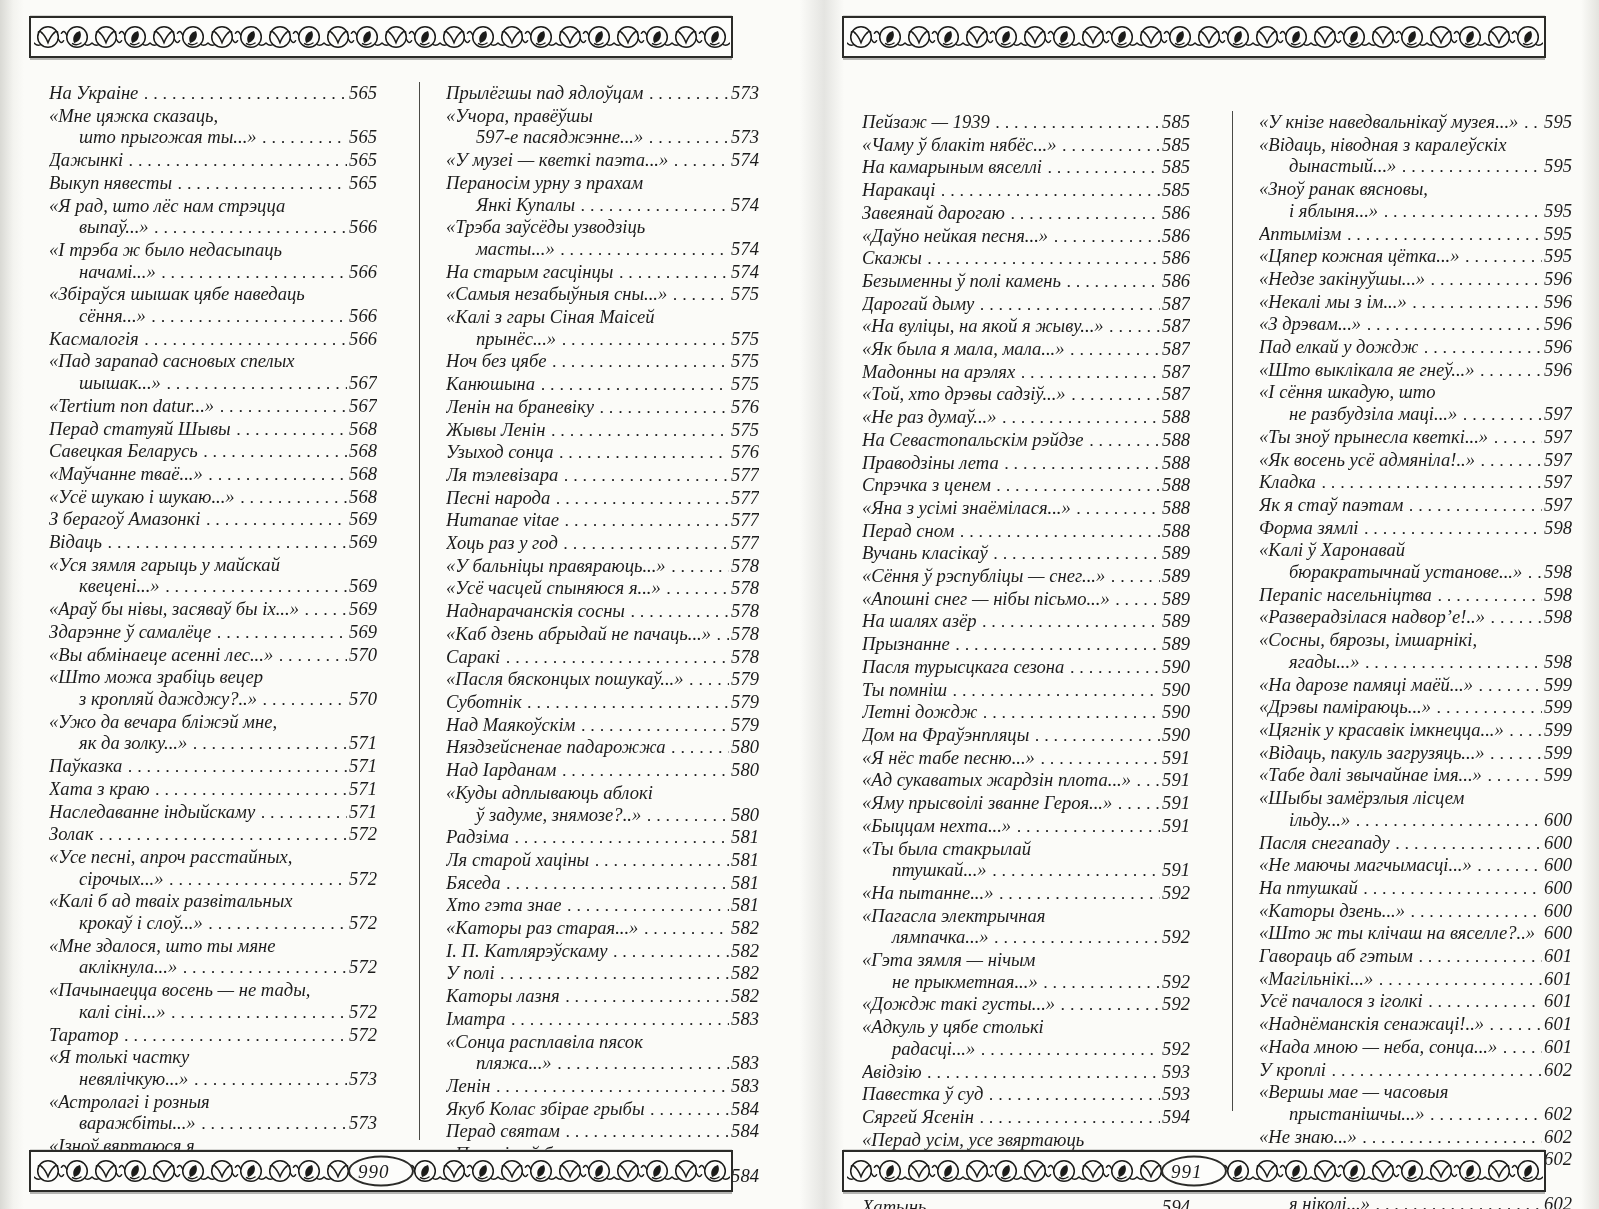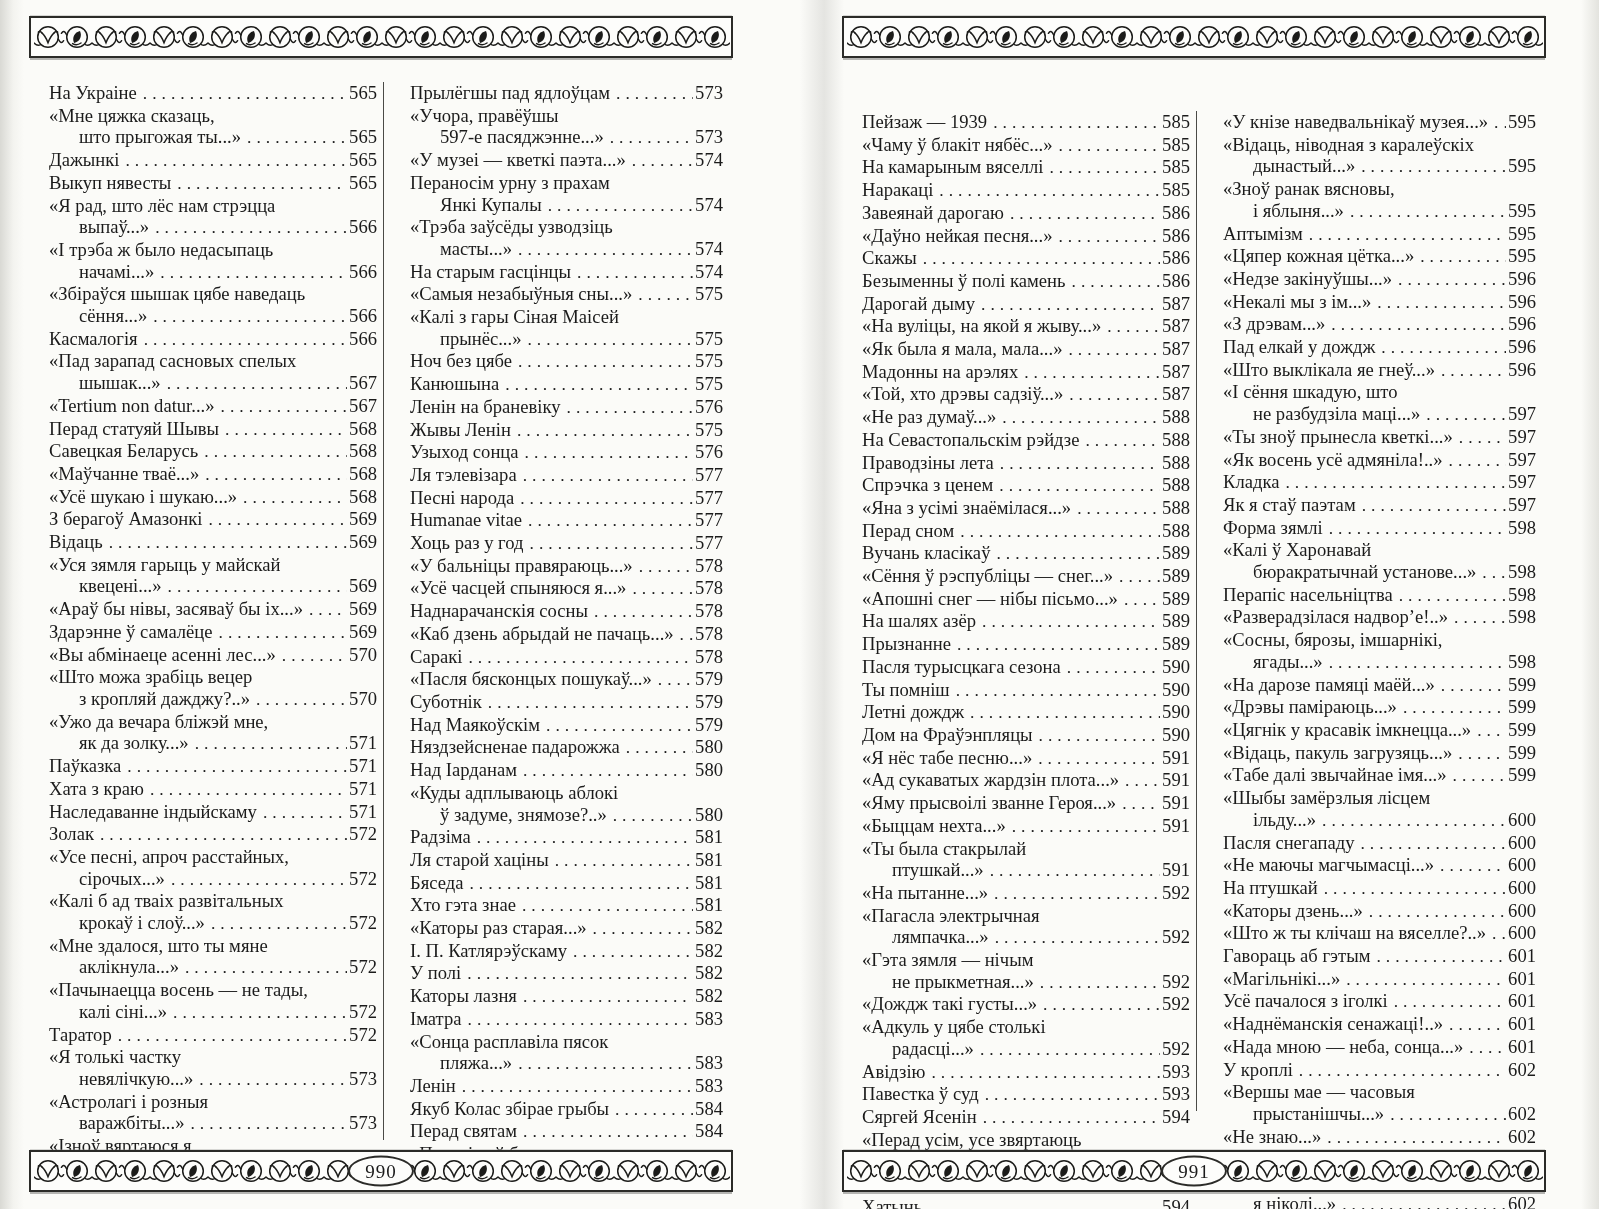--- a/index.html
+++ b/index.html
@@ -8,46 +8,46 @@
     background:#fbfbf8;
     font-family:"Liberation Serif","DejaVu Serif",serif;
     color:#1b1b1b;
   }
   .edge-left{position:absolute;left:0;top:0;width:24px;height:100%;
     background:linear-gradient(to right,#d9d9d4,#f3f3ef 55%,#fbfbf8);}
   .edge-right{position:absolute;right:0;top:0;width:18px;height:100%;
     background:linear-gradient(to left,#e3e3de,#fbfbf8);}
   .gutter{position:absolute;left:800px;top:0;width:44px;height:100%;
     background:linear-gradient(to right,rgba(0,0,0,0) 0%,rgba(90,90,85,.14) 55%,rgba(0,0,0,0) 100%);}
-  .page{position:absolute;top:16px;width:704px;height:1176px;display:flex;flex-direction:column;}
+  .page{position:absolute;top:16px;width:704px;height:1176px;display:flex;flex-direction:column;font-style:italic;}
   #pageL{left:29px;}
   #pageR{left:842px;gap:29px;}
   
   .band{
     position:relative;height:38px;flex:none;background:#fdfdfb;
     border:2px solid #2b2b28;
     box-shadow:0 3px 0 -1px rgba(110,110,105,.5), 0 -2px 0 -1px rgba(150,150,145,.35);
     overflow:hidden;display:flex;align-items:center;
   }
   .band-bottom{margin-top:auto;}
   .orn-row{display:flex;width:100%;justify-content:space-between;align-items:center;padding:0 3px;}
   .orn{flex:none;}
   
   .badge{
     position:absolute;left:50%;top:50%;transform:translate(-50%,-50%);
     min-width:66px;height:31px;padding:0 8px;box-sizing:border-box;
     background:#fdfdfb;border:2px solid #2b2b28;border-radius:50%;
-    display:flex;align-items:center;justify-content:center;
+    display:flex;align-items:center;justify-content:flex-start;
     font-size:19px;letter-spacing:1px;
   }
   
   .content{flex:1;display:flex;padding:24px 4px 10px 8px;min-height:0;}
   .col{width:50%;box-sizing:border-box;padding:0 6px 0 12px;
     font-size:18.6px;line-height:21.7px;}
-  .col-b{border-left:1.5px solid #4a4a46;padding-left:26px;}
+  .col-b{border-left:1.5px solid #4a4a46;padding-left:26px;margin-left:36px;}
   .line{display:flex;align-items:baseline;white-space:nowrap;overflow:hidden;}
   .line.cont{padding-left:30px;}
   .tt{flex:none;}
   .dots{flex:1 1 0;overflow:hidden;min-width:0;letter-spacing:5px;padding-left:6px;
     font-size:17.5px;color:#26262            2;}
   .pg{flex:none;padding-left:2px;}
 </style>
 </head>
 <body>
 

